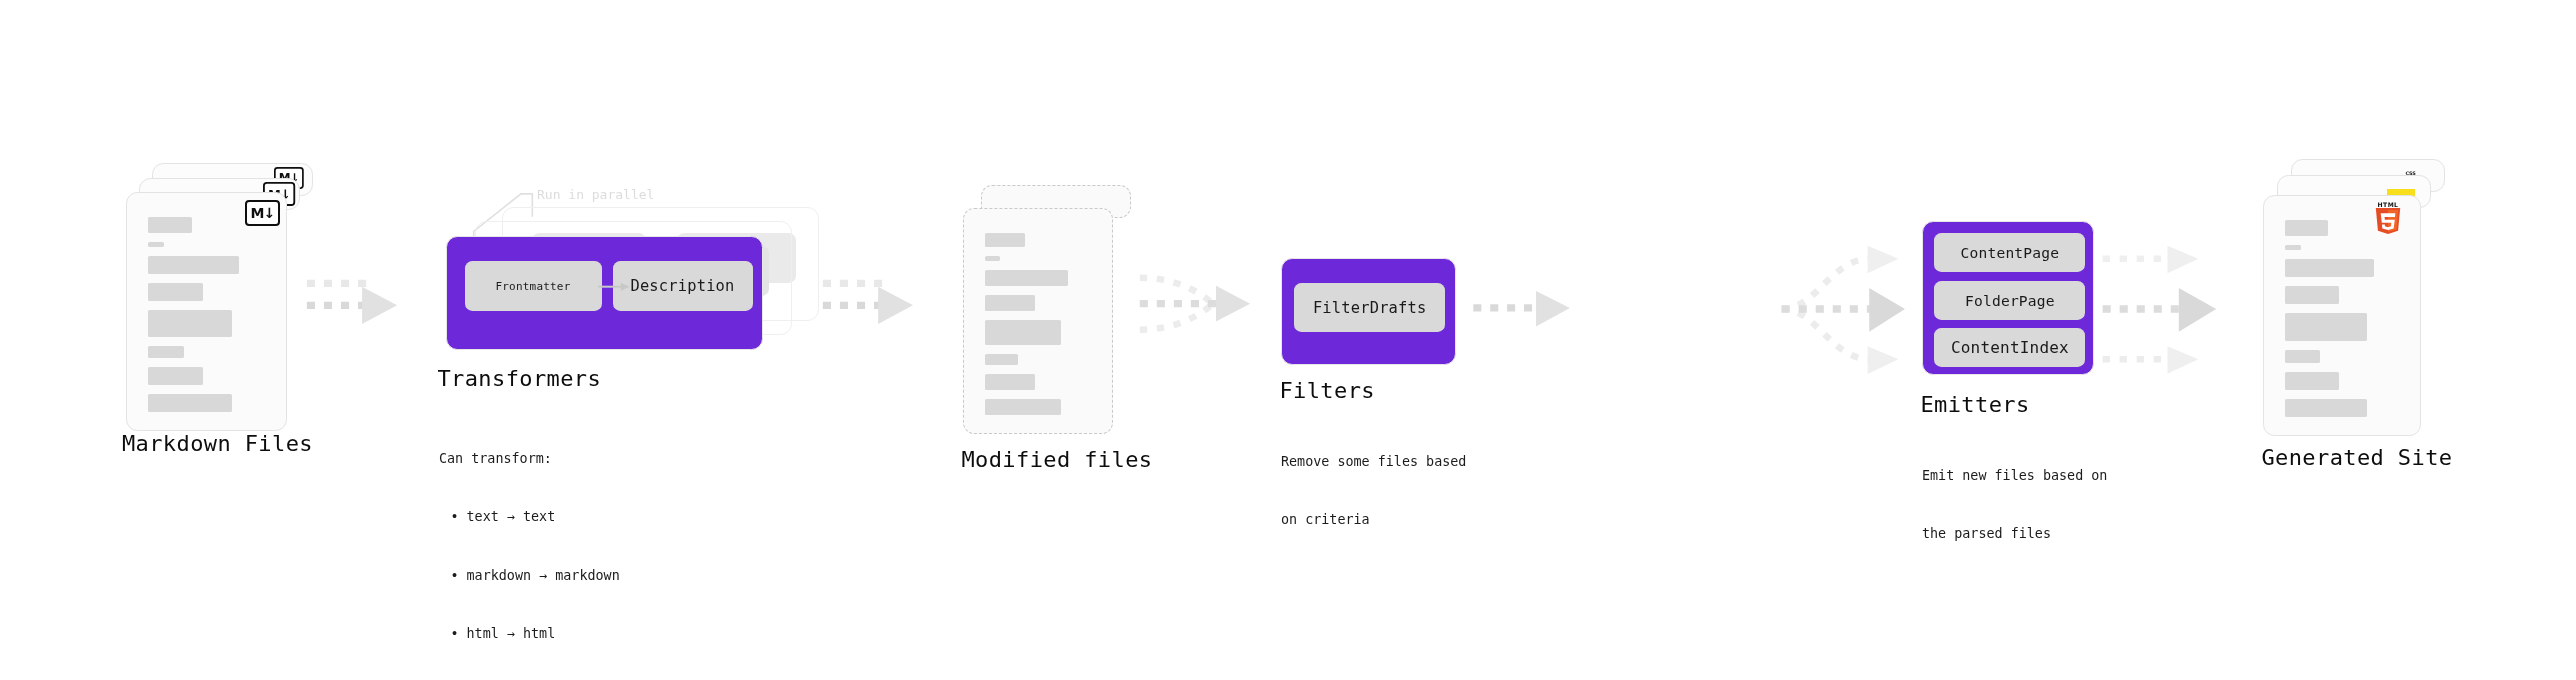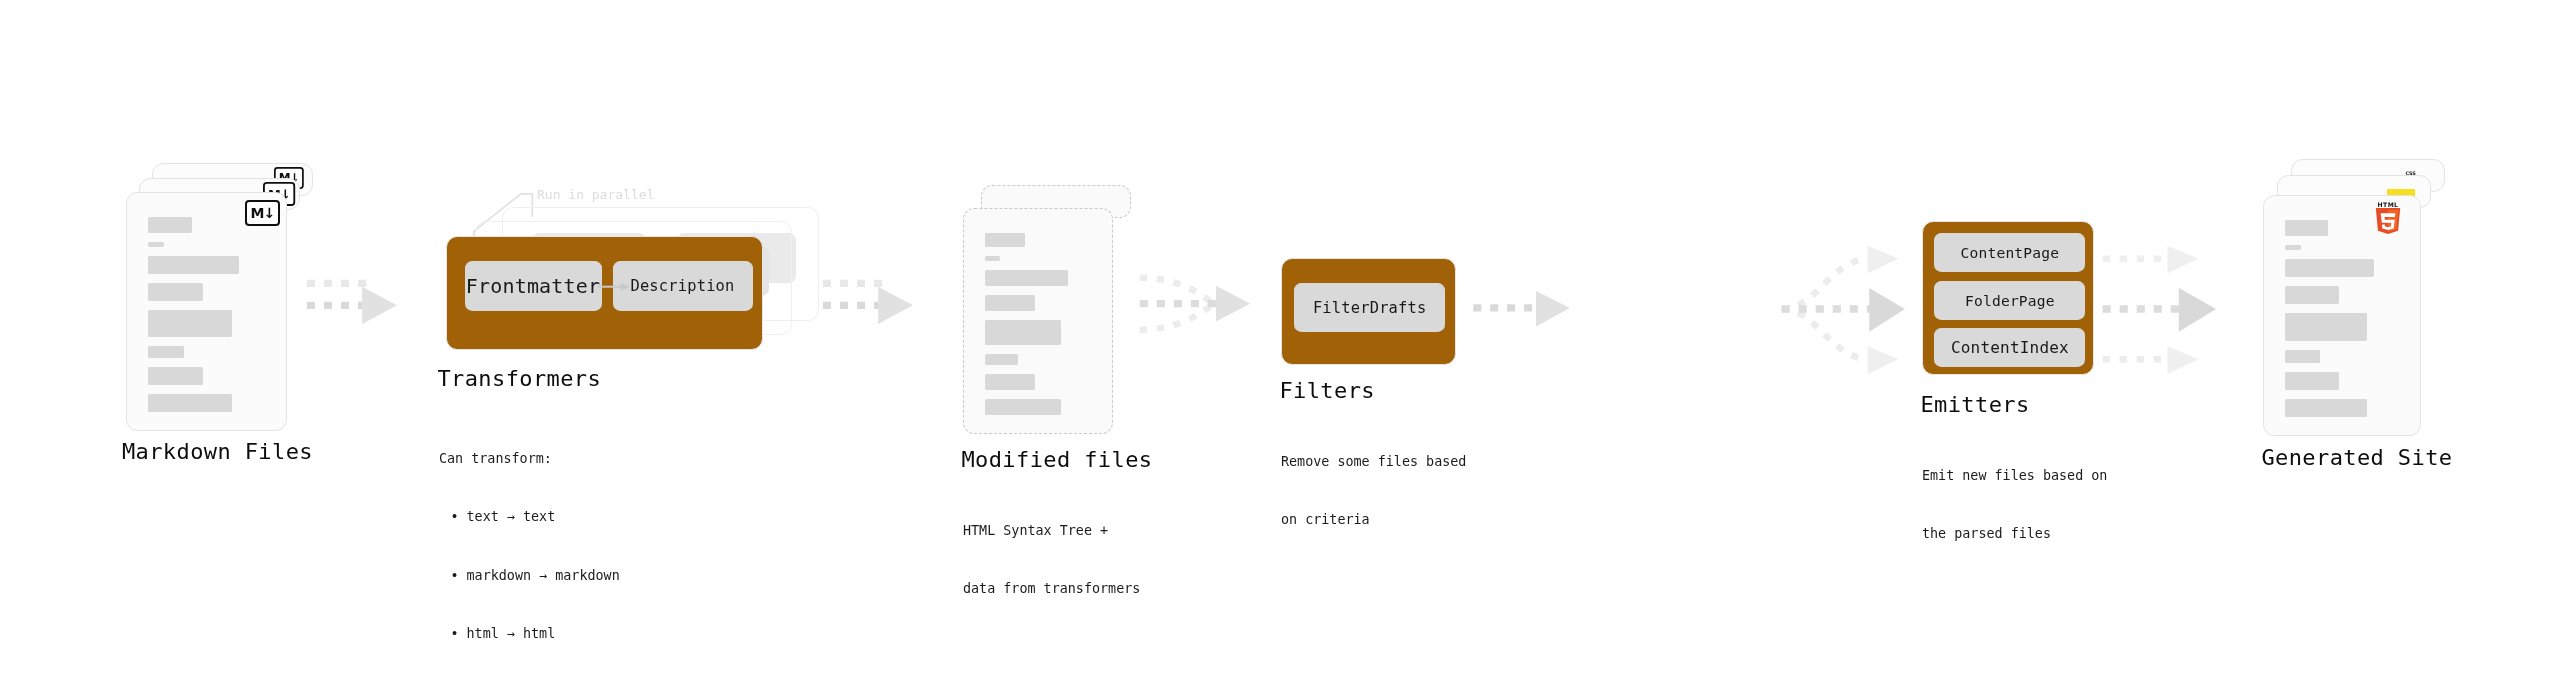--- a/index.html
+++ b/index.html
@@ -64,21 +64,21 @@
     position:absolute;top:0;left:0;right:0;text-align:center;
     font-size:6.1px;font-weight:bold;color:#111;letter-spacing:0.4px;
     font-family:"DejaVu Sans","Liberation Sans",sans-serif;
   }
 
   
   .proc{
     position:absolute;
     border:1.6px solid #e6e6e6;
     border-radius:11.4px;
-    background:#a16207;
+    background:#6d28d9;
     box-sizing:border-box;
   }
   .proc.ghost{background:transparent;border-color:#efefef;}
   .pill{
     background:#d9d9d9;
     border-radius:7.3px;
     display:flex;align-items:center;justify-content:center;
     color:#1a1a1a;
     font-size:15.4px;
     letter-spacing:0.2px;
@@ -140,21 +140,21 @@
           <div class="bar" style="width:72%;height:32.5px;"></div>
           <div class="bar" style="width:31%;height:14.6px;"></div>
           <div class="bar" style="width:47%;height:21px;"></div>
           <div class="bar" style="width:72%;height:21px;"></div>
         </div>
       </div>
       <div class="badge md-badge" style="left:119px;top:37px;">
           <span>M↓</span>
         </div>
     </div>
-    <div class="title" style="left:-4.1px;top:276px;">Markdown Files</div>
+    <div class="title" style="left:-4.1px;top:268px;">Markdown Files</div>
   </div>
 
   <svg class="conn" style="left:305px;top:272px;" width="102" height="65" viewBox="0 0 125 80">
     <g stroke="#e8e8e8" stroke-width="9" stroke-dasharray="10 11" fill="none">
       <path d="M2,14 H78"></path>
     </g>
     <g stroke="#d9d9d9" stroke-width="9" stroke-dasharray="10 11" fill="none">
       <path d="M2,41 H78"></path>
     </g>
     <polygon points="70,18 70,64 113,41" fill="#e1e1e1"></polygon>
@@ -179,21 +179,21 @@
     <div class="proc ghost" style="left:36px;top:34px;width:317px;height:114px;">
       <div class="pill ghost2" style="position:absolute;left:29px;top:24.4px;width:114px;height:50px;"></div>
       <div class="pill ghost2" style="position:absolute;left:174px;top:24.4px;width:119px;height:50px;"></div>
       <svg class="conn" style="left:146px;top:41px;" width="31" height="11.4" viewBox="0 0 38 14">
         <path d="M0,7 H28" stroke="#e6e6e6" stroke-width="2.5" fill="none"></path>
         <polygon points="27,2 27,12 37,7" fill="#e6e6e6"></polygon>
       </svg>
     </div>
 
     <div class="proc" style="left:6.5px;top:49px;width:317px;height:114px;">
-      <div class="pill" style="position:absolute;left:18px;top:24.4px;width:137px;height:50px;font-size:20px;">Frontmatter</div>
+      <div class="pill" style="position:absolute;left:18px;top:24.4px;width:137px;height:50px;font-size:11px;">Frontmatter</div>
       <div class="pill" style="position:absolute;left:166px;top:24.4px;width:140px;height:50px;font-size:15.4px;">Description</div>
       <svg class="conn" style="left:151px;top:44px;" width="32.5" height="11.4" viewBox="0 0 40 14">
         <path d="M0,7 H29" stroke="#c8c8c8" stroke-width="2.5" fill="none"></path>
         <polygon points="28,2 28,12 39,7" fill="#c8c8c8"></polygon>
       </svg>
     </div>
 
     <div class="title" style="left:-1.6px;top:179px;">Transformers</div>
     <div class="sub" style="left:0px;top:223px;">
       <div>Can transform:</div>
@@ -223,24 +223,20 @@
           <div class="bar" style="width:78%;height:21px;"></div>
           <div class="bar" style="width:47%;height:21px;"></div>
           <div class="bar" style="width:72%;height:32.5px;"></div>
           <div class="bar" style="width:31%;height:14.6px;"></div>
           <div class="bar" style="width:47%;height:21px;"></div>
           <div class="bar" style="width:72%;height:21px;"></div>
         </div>
       </div>
     </div>
     <div class="title" style="left:-1.6px;top:262px;">Modified files</div>
-    <div class="sub" style="left:0px;top:297px;">
-      <div>HTML Syntax Tree +</div>
-      <div>data from transformers</div>
-    </div>
   </div>
 
   <svg class="conn" style="left:1138px;top:268px;" width="126" height="73" viewBox="0 0 155 90">
     <g stroke="#ececec" stroke-width="8" stroke-dasharray="9 12" fill="none">
       <path d="M2,12 C42,12 72,26 92,44"></path>
       <path d="M2,76 C42,76 72,62 92,44"></path>
     </g>
     <g stroke="#dcdcdc" stroke-width="9" stroke-dasharray="10 11" fill="none">
         <path d="M2,44 H100"></path>
       </g>

